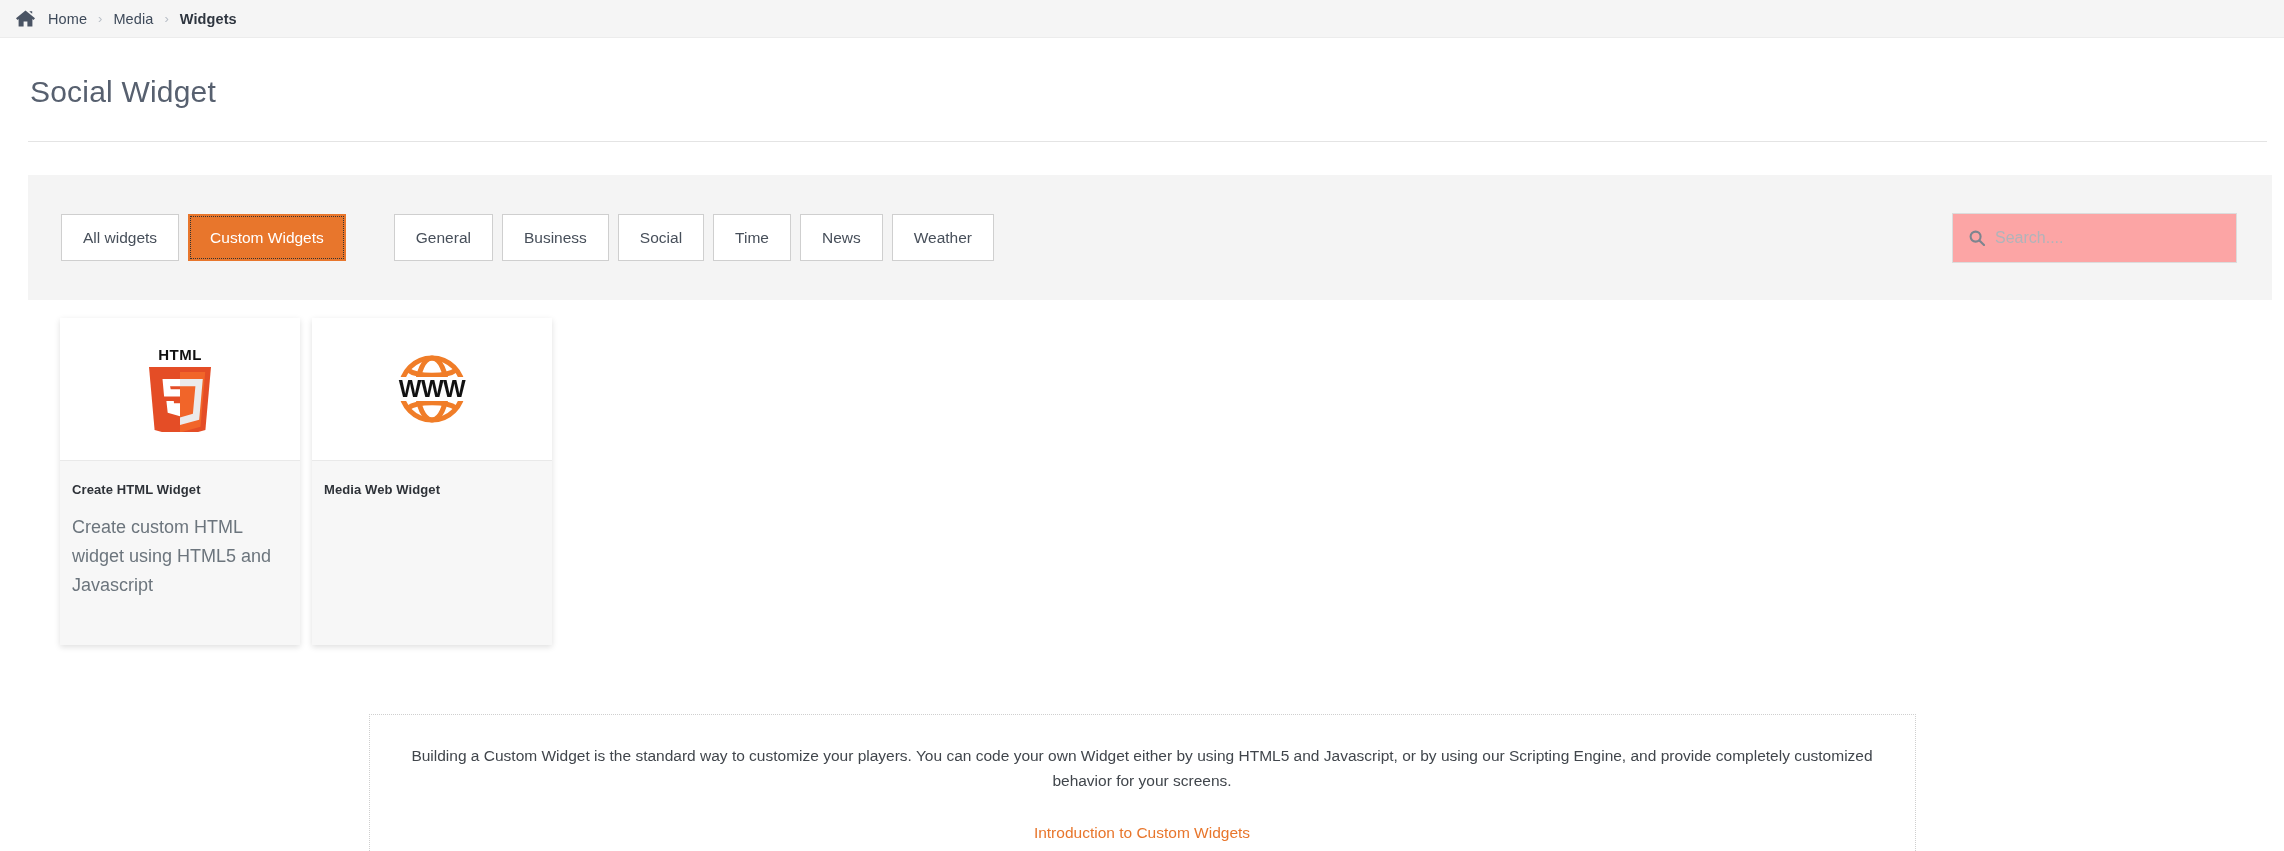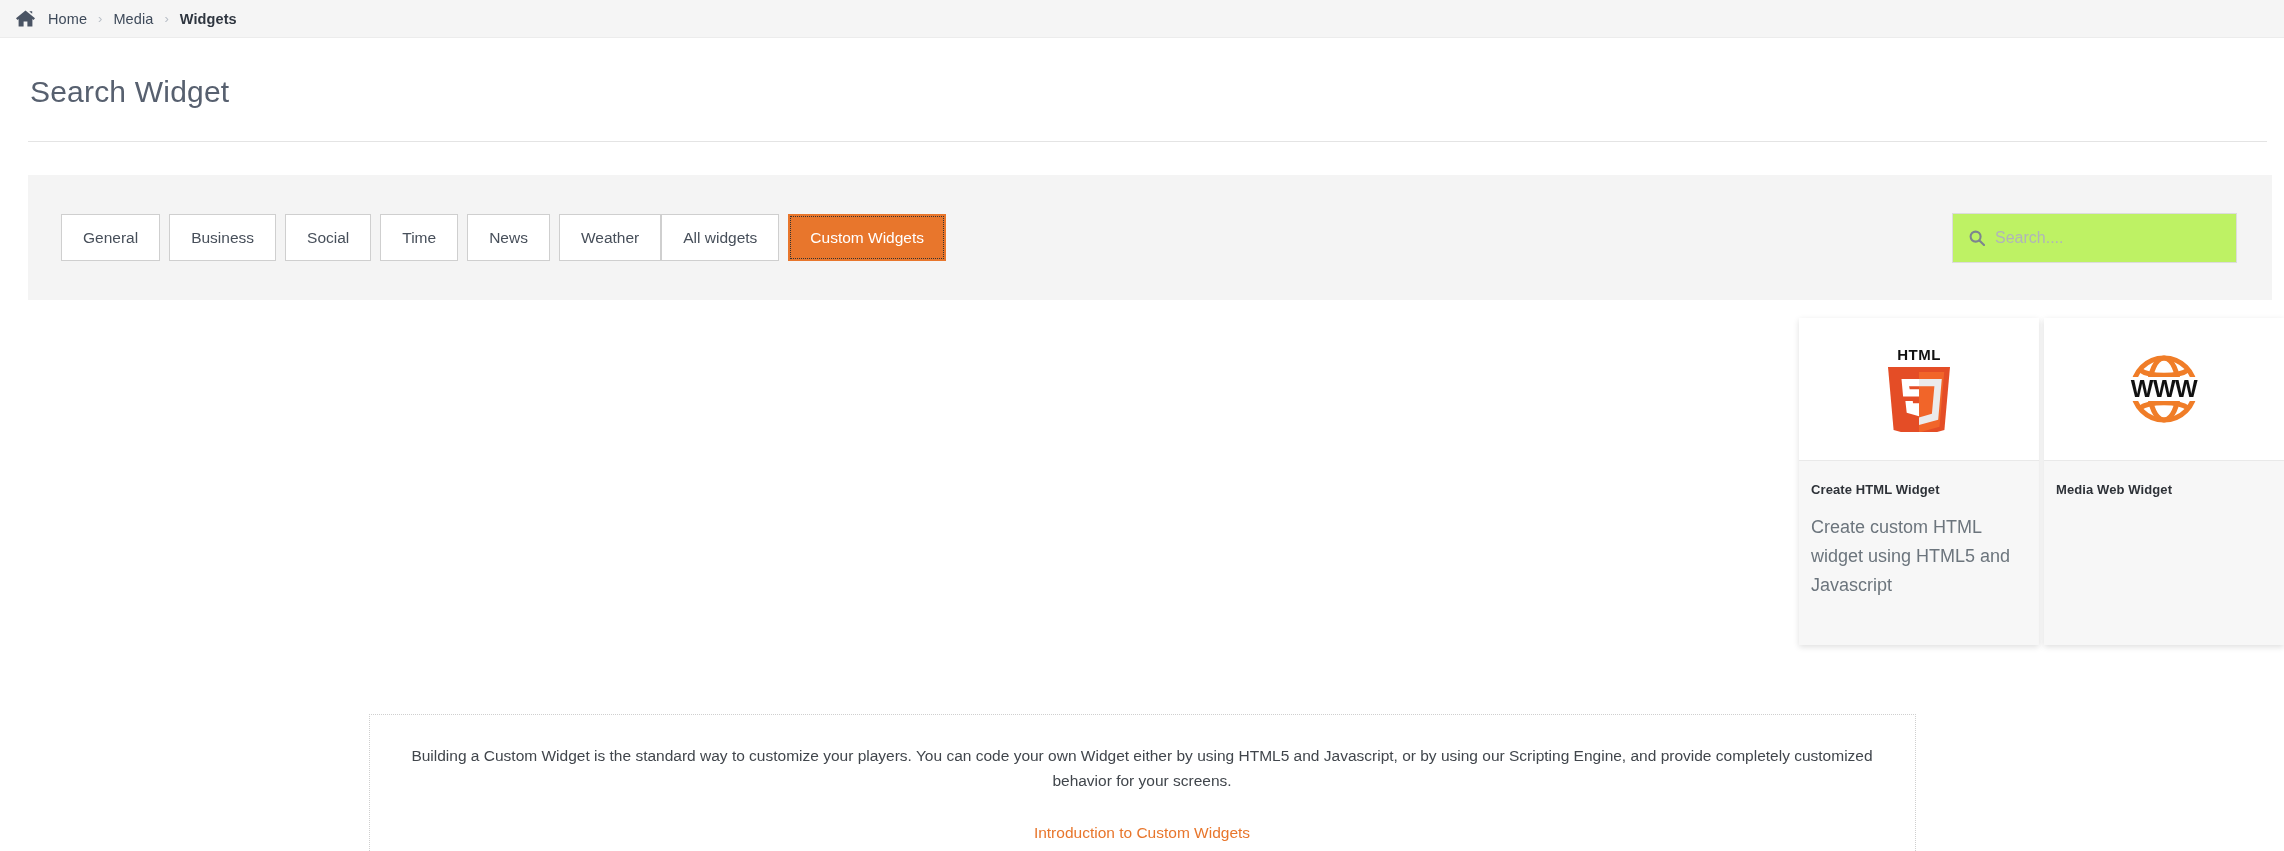--- a/index.html
+++ b/index.html
@@ -92,21 +92,21 @@
     outline-offset: -3px;
   }
 
   .search-wrap {
     position: absolute;
     right: 35px;
     top: 50%;
     transform: translateY(-50%);
     width: 285px;
     height: 50px;
-    background: #bef264;
+    background: #fca5a5;
     border: 1px solid #dcdcdc;
     display: flex;
     align-items: center;
   }
   .search-icon {
     width: 36px;
     display: flex;
     align-items: center;
     justify-content: center;
     color: #7d858f;
@@ -121,22 +121,21 @@
     font-family: "Liberation Sans", sans-serif;
     background: transparent;
     padding-right: 12px;
   }
   .search-input::placeholder { color: #b0b4ba; }
 
   
   .card-grid {
     display: flex;
     margin: 18px 0 0 60px;
-    gap: 5px;
-    justify-content: flex-end;
+    gap: 12px;
   }
   .widget-card {
     width: 240px;
     height: 327px;
     background: #f7f7f7;
     box-shadow: 0 2px 6px rgba(0,0,0,.13);
     cursor: pointer;
     display: flex;
     flex-direction: column;
   }
@@ -201,37 +200,37 @@
       <path d="M13.6 1.2 h2.6 v2.6 l-2.6 -2.1 Z"></path>
     </svg>
   </span>
   <a class="crumb" href="#">Home</a>
   <span class="crumb-sep">›</span>
   <a class="crumb" href="#">Media</a>
   <span class="crumb-sep">›</span>
   <span class="crumb current">Widgets</span>
 </div>
 
-<h1 class="page-title">Search Widget</h1>
+<h1 class="page-title">Social Widget</h1>
 <div class="title-rule"></div>
 
 <div class="filter-bar">
+
+  <div class="filter-group primary">
+    <button class="filter-btn">All widgets</button>
+    <button class="filter-btn active">Custom Widgets</button>
+  </div>
 
   <div class="filter-group">
     <button class="filter-btn">General</button>
     <button class="filter-btn">Business</button>
     <button class="filter-btn">Social</button>
     <button class="filter-btn">Time</button>
     <button class="filter-btn">News</button>
     <button class="filter-btn">Weather</button>
-  </div>
-
-  <div class="filter-group primary">
-    <button class="filter-btn">All widgets</button>
-    <button class="filter-btn active">Custom Widgets</button>
   </div>
 
   <div class="search-wrap">
     <span class="search-icon">
       <svg width="16" height="16" viewBox="0 0 16 16" fill="none" stroke="currentColor" stroke-width="2.1" aria-hidden="true">
         <circle cx="6.6" cy="6.6" r="5"></circle>
         <line x1="10.4" y1="10.4" x2="15" y2="15" stroke-linecap="round"></line>
       </svg>
     </span>
     <input class="search-input" type="text" placeholder="Search...." style="">

